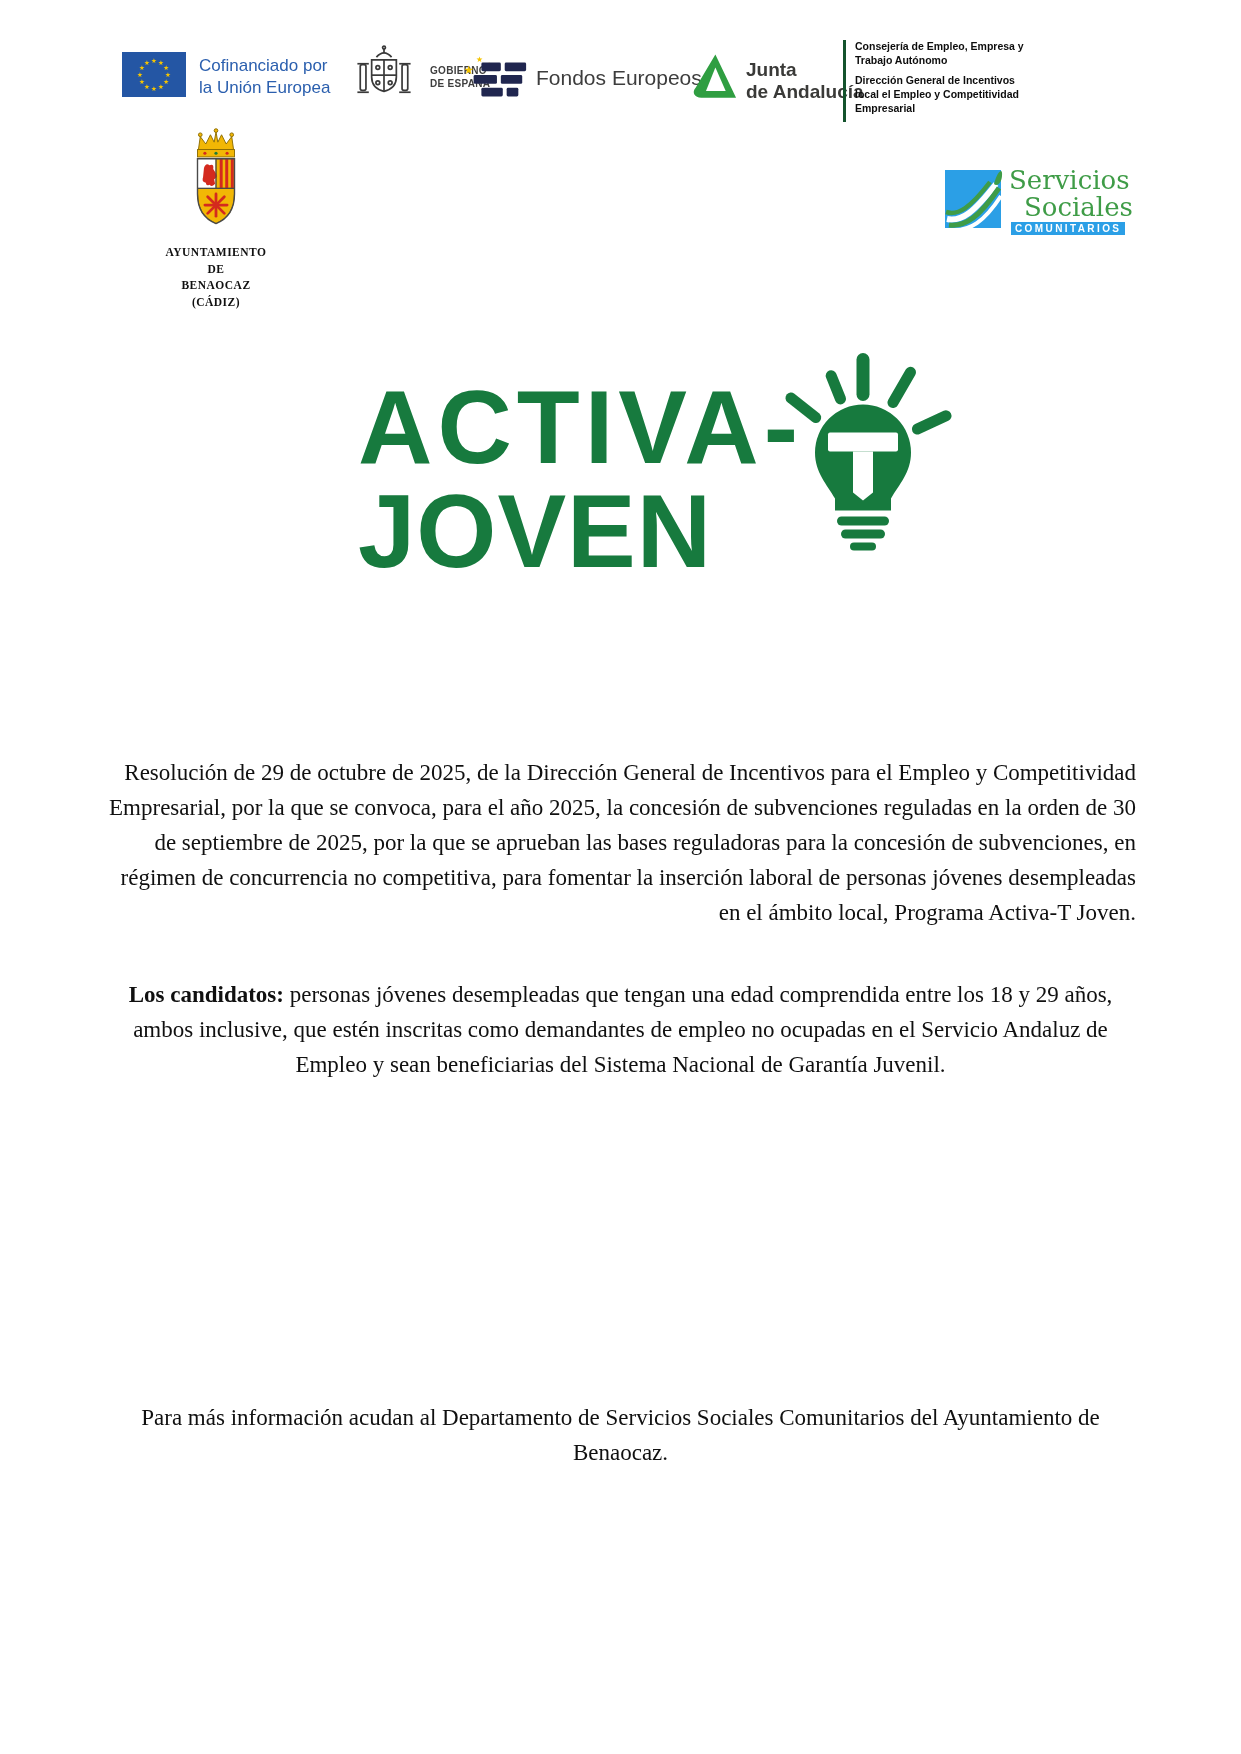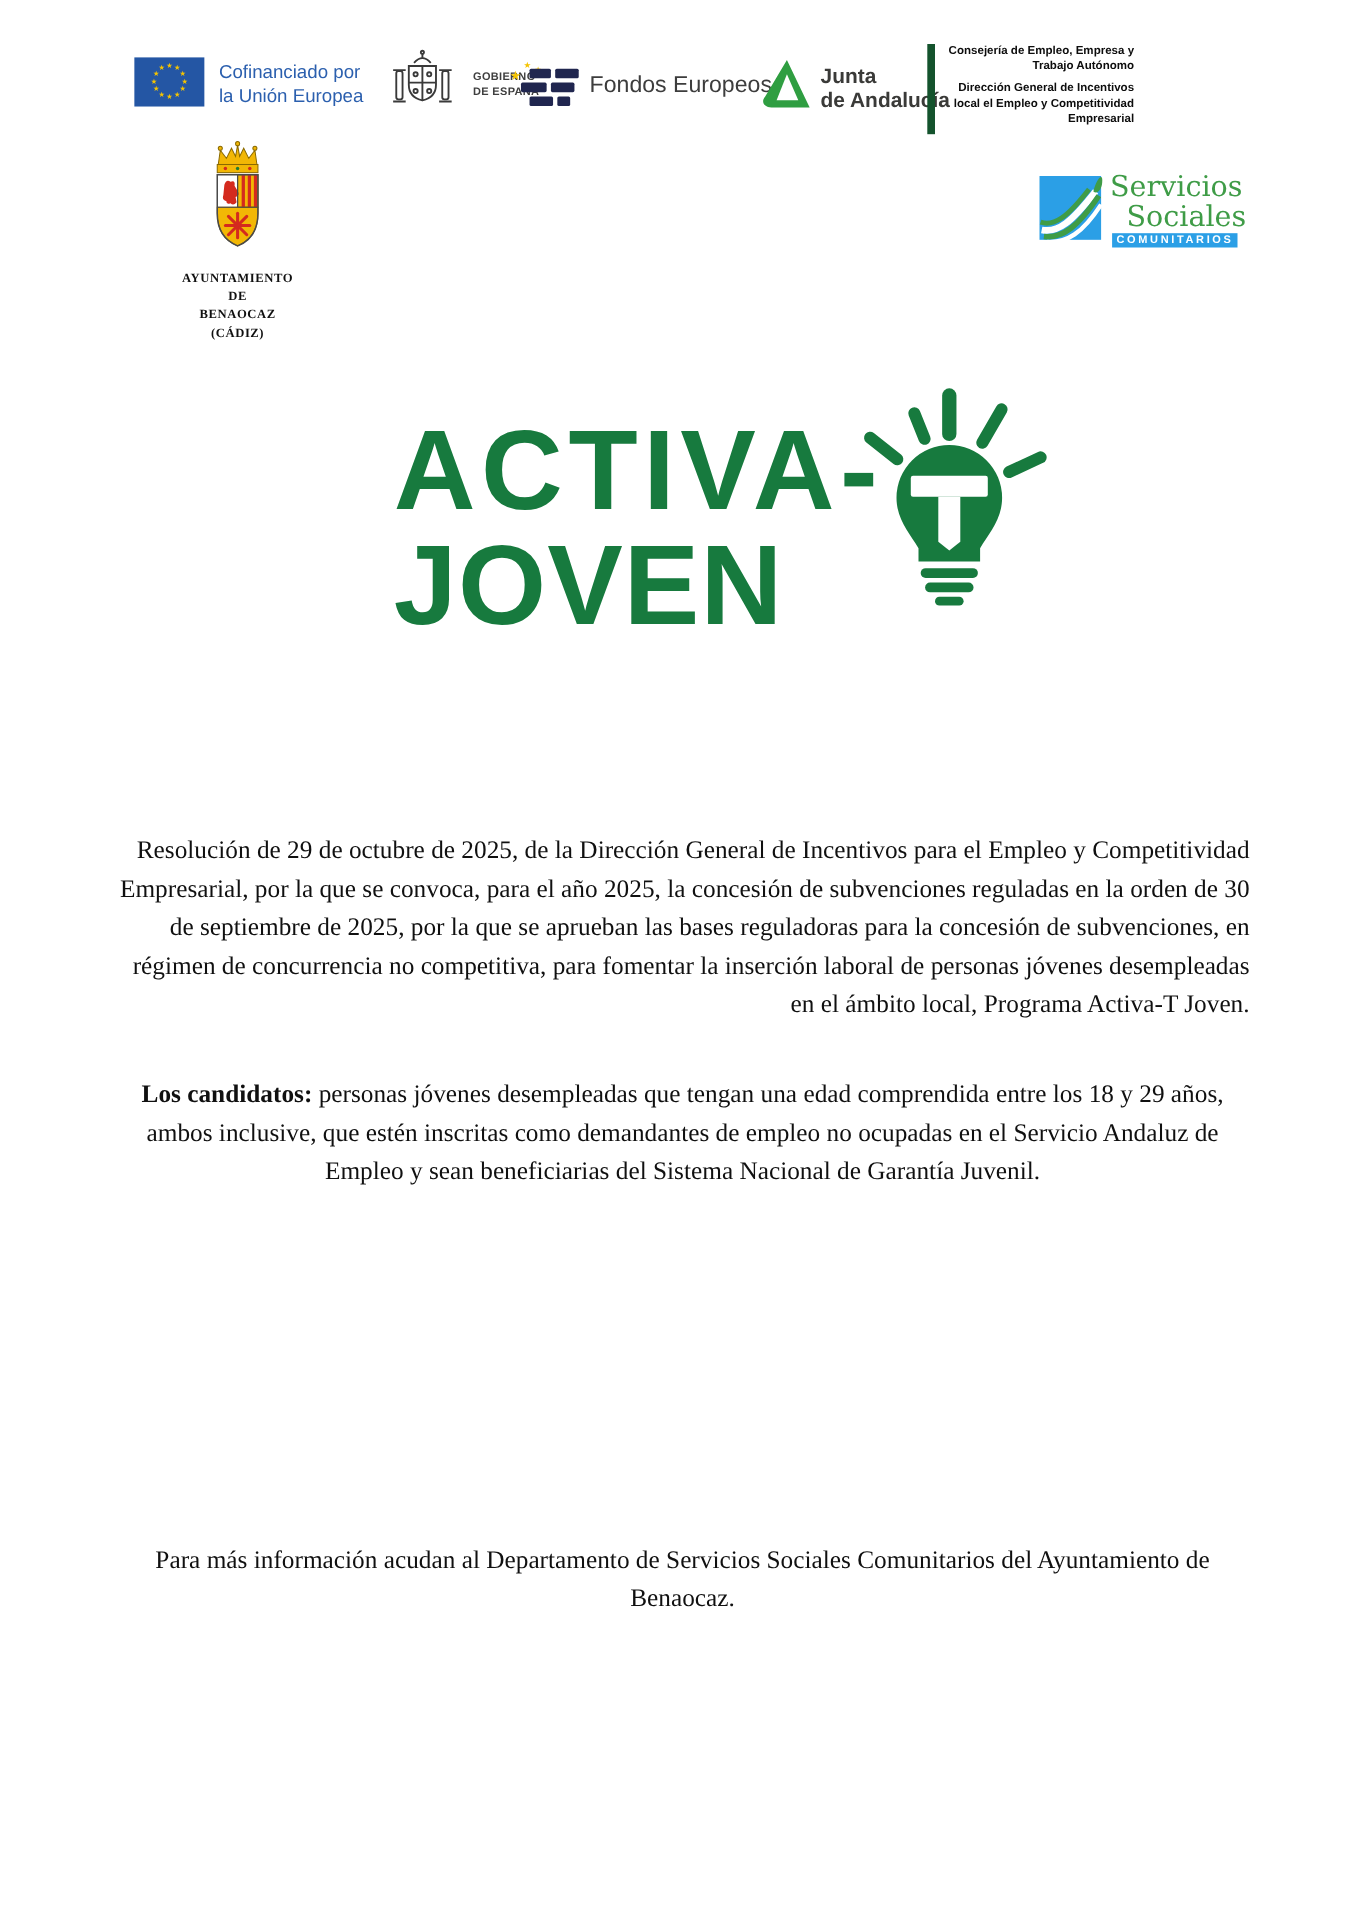--- a/index.html
+++ b/index.html
@@ -22,27 +22,27 @@
   }
   
   .eu-block{position:absolute;left:122px;top:52px;display:flex;gap:13px;}
   .eu-text{margin-top:3px;font-size:17px;font-weight:normal;line-height:1.28;color:var(--eu-text-blue);}
   .gob-block{position:absolute;left:346px;top:44px;display:flex;gap:8px;}
   .gob-text{margin-top:20px;font-size:10px;font-weight:bold;line-height:1.3;color:#3f3f3f;letter-spacing:.3px;}
   .fondos-block{position:absolute;left:460px;top:52px;display:flex;gap:6px;align-items:center;}
   .fondos-label{font-size:21px;color:#3d3d3d;}
   .junta-block{position:absolute;left:690px;top:52px;display:flex;gap:9px;}
   .junta-text{margin-top:7px;font-size:19px;font-weight:bold;line-height:1.18;color:#3a3a38;}
-  .consejeria-block{position:absolute;left:843px;top:40px;width:172px;border-left:7px solid #14532d;padding-left:9px;text-align:right;}
+  .consejeria-block{position:absolute;left:843px;top:40px;width:172px;border-left:3px solid #14532d;padding-left:9px;}
   .consejeria-block p{margin:0 0 7px 0;font-size:10.5px;font-weight:bold;line-height:1.3;color:#0d0d0d;}
   
   .benaocaz-block{position:absolute;left:128px;top:126px;width:176px;text-align:center;}
   .ayto-text{margin-top:4px;font-family:"Liberation Serif",serif;font-weight:bold;
              font-size:11.5px;line-height:1.45;letter-spacing:.5px;color:#101010;}
-  .servicios-block{position:absolute;left:944px;top:154px;display:flex;gap:3px;justify-content:flex-end;}
+  .servicios-block{position:absolute;left:944px;top:164px;display:flex;gap:3px;justify-content:flex-end;}
   .sv-col{margin-top:3px;}
   .sv-line{font-family:"DejaVu Serif",serif;font-size:26px;line-height:1.02;color:var(--servicios-green);}
   .sv-line2{padding-left:15px;}
   .sv-bar{margin-top:2px;margin-left:2px;width:max-content;background:var(--servicios-blue);color:#fff;
           font-size:10px;font-weight:bold;letter-spacing:2.4px;padding:1px 4px;}
   
   .lg{position:absolute;color:var(--brand-green);font-weight:bold;line-height:1;white-space:nowrap;}
   .lg-programa{left:362px;top:305px;font-size:66px;letter-spacing:2px;}
   .lg-activa{left:358px;top:376px;font-size:103px;letter-spacing:5px;}
   .lg-joven{left:358px;top:480px;font-size:103px;letter-spacing:1px;}

